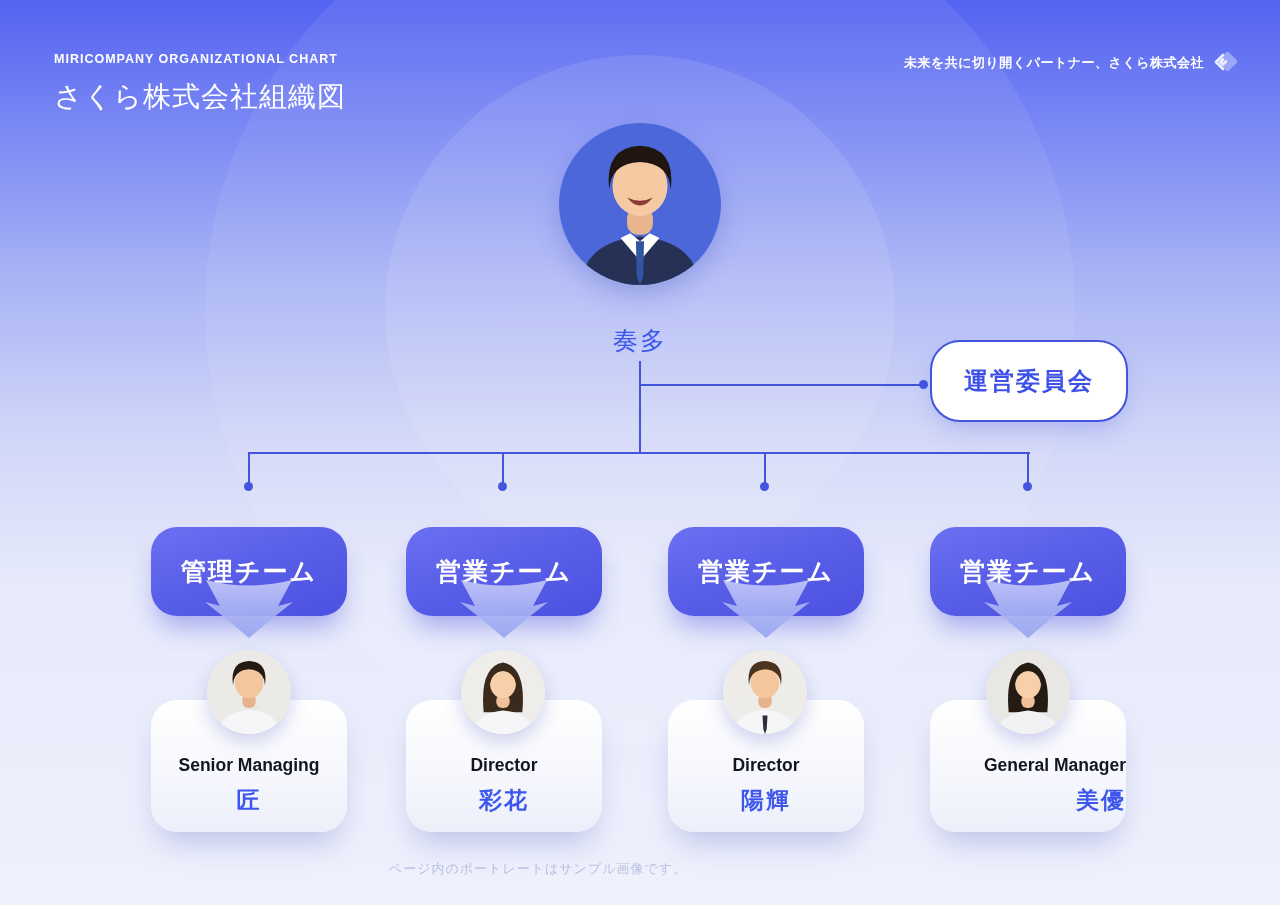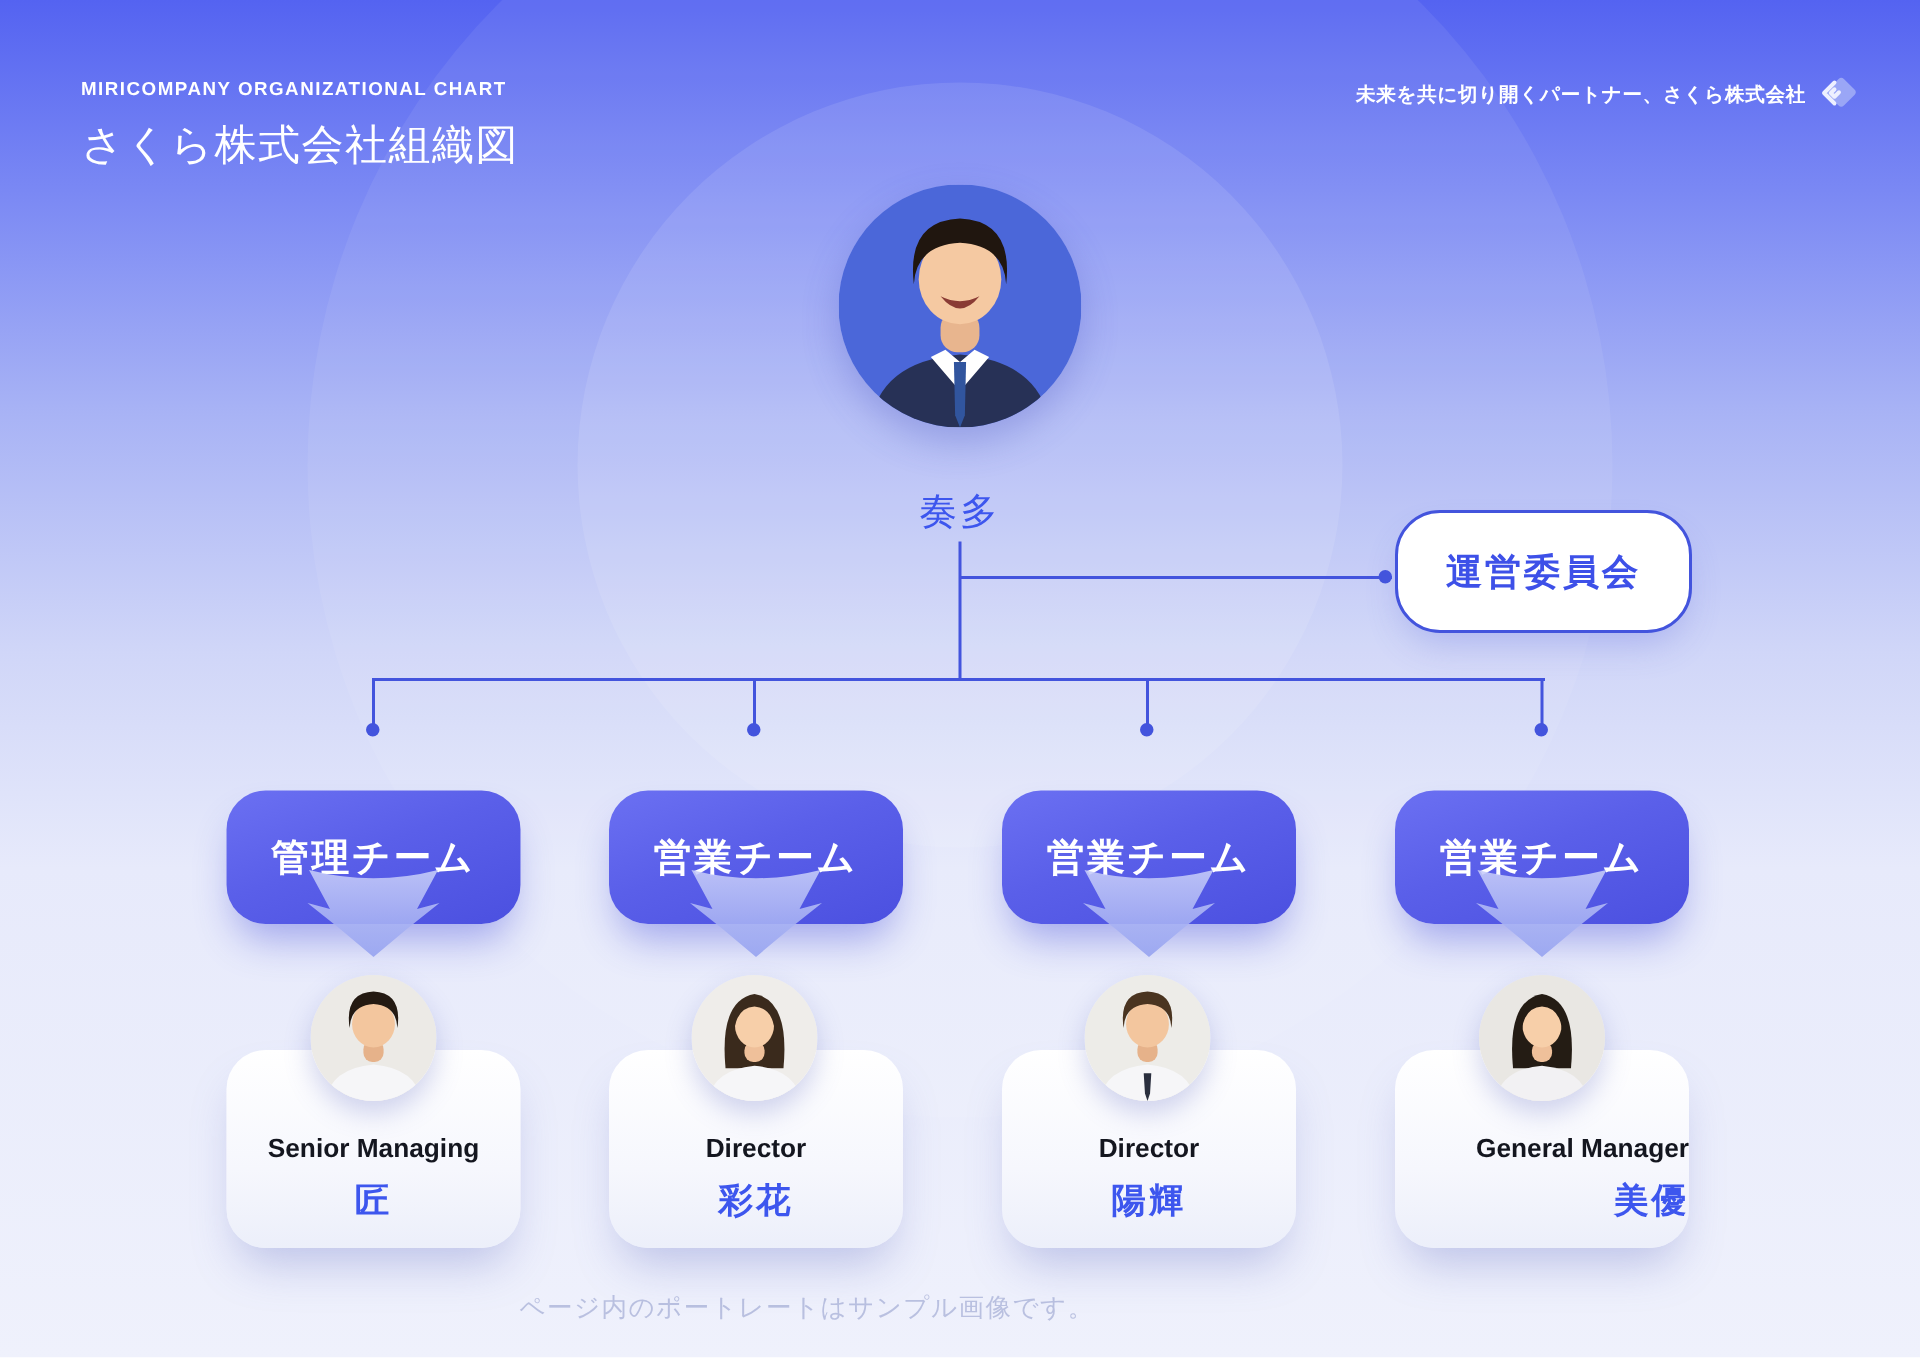--- a/index.html
+++ b/index.html
@@ -70,21 +70,21 @@
     background:linear-gradient(180deg,#ffffff 0%,#f6f7fd 60%,#eceffa 100%);
     box-shadow:0 18px 30px -8px rgba(110,120,200,0.38);
     display:flex; flex-direction:column; align-items:center; justify-content:flex-end;
     padding-bottom:16px; z-index:2;
   }
   .card-1{ left:151px; } .card-2{ left:406px; } .card-3{ left:668px; } .card-4{ left:930px;align-items:flex-end; }
   .member-role{ font-size:17.5px; font-weight:bold; color:#14161f; }
   .member-name{ margin-top:9px; font-size:23px; font-weight:bold; color:#3d56ee; letter-spacing:2px; }
 
   .footer-note{ position:absolute; left:0; top:860px; width:1076px; text-align:center;
-                font-size:17px; color:rgba(150,160,205,0.60); letter-spacing:1px; }
+                font-size:13px; color:rgba(150,160,205,0.60); letter-spacing:1px; }
 </style>
 </head>
 <body>
 
 <div class="page">
 
   <svg width="0" height="0" style="position:absolute">
     <defs>
       <linearGradient id="arrowGrad" x1="0" y1="0" x2="0" y2="1">
         <stop offset="0" stop-color="#c7cdf9"></stop>

